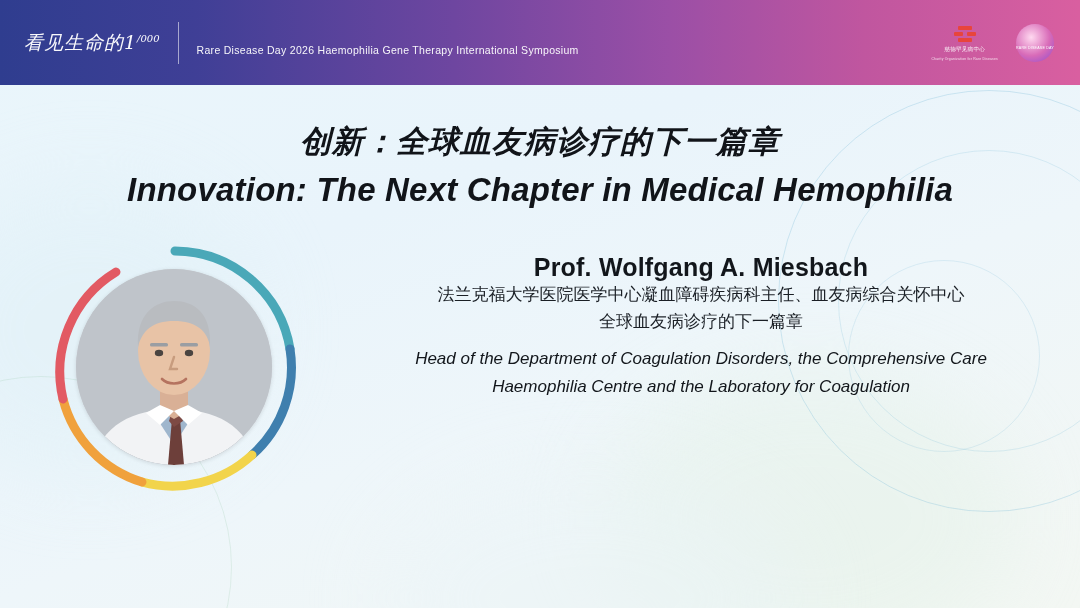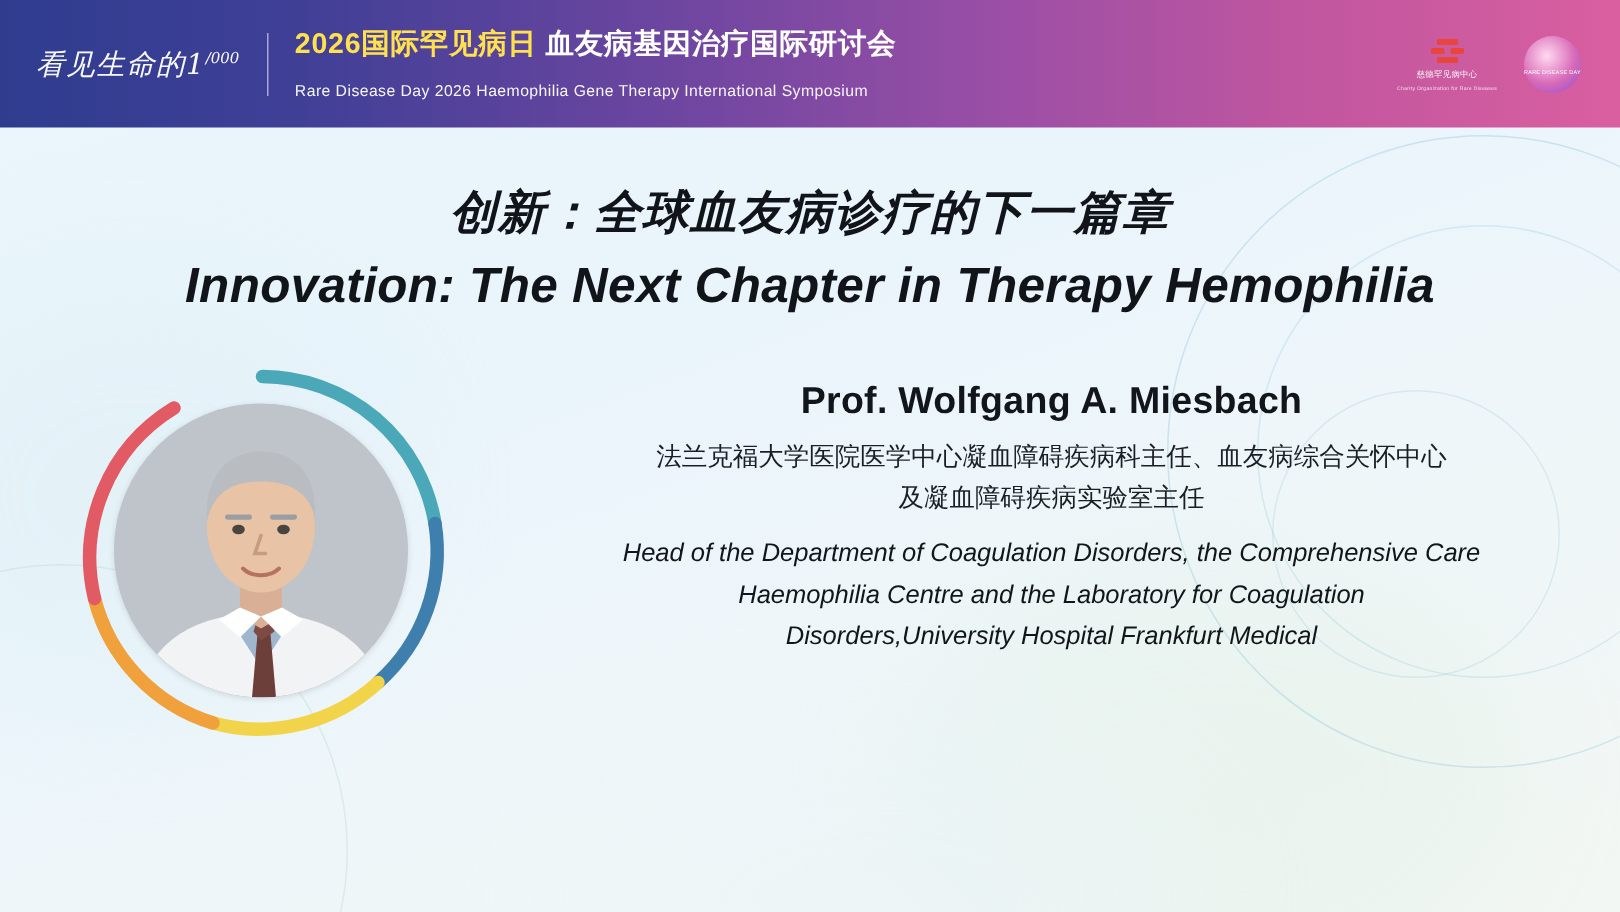--- a/index.html
+++ b/index.html
@@ -199,21 +199,21 @@
   }
   .speaker-name {
     font-size: 25px;
     font-weight: bold;
     color: #12161b;
     letter-spacing: .2px;
   }
   .speaker-title-cn {
     font-size: 17px;
     color: #1a1f25;
-    margin-top: 10px;
+    margin-top: 0;
     line-height: 1.55;
   }
   .speaker-title-en {
     font-size: 17px;
     color: #12161b;
     margin-top: 10px;
     line-height: 1.62;
     font-style: italic;
   }
 </style>
@@ -236,23 +236,20 @@
 
     <div class="header-logo">
       <span class="brush-logo">
         <span>看见生命的1</span><span class="brush-sup">/000</span>
       </span>
     </div>
 
     <div class="divider-v"></div>
 
     <div class="header-titles">
-      <div class="header-title-cn">
-        <span class="accent">2026国际罕见病日</span><span> 血友病基因治疗国际研讨会</span>
-      </div>
       <div class="header-title-en">Rare Disease Day 2026 Haemophilia Gene Therapy International Symposium</div>
     </div>
 
     <div class="header-right">
       <div class="hr-logo">
         <svg class="hr-mark" viewBox="0 0 26 18">
           <rect x="6" y="1" width="14" height="4" rx="1" fill="#e8453c"></rect>
           <rect x="2" y="7" width="9" height="4" rx="1" fill="#e8453c"></rect>
           <rect x="15" y="7" width="9" height="4" rx="1" fill="#e8453c"></rect>
           <rect x="6" y="13" width="14" height="4" rx="1" fill="#e8453c"></rect>
@@ -262,21 +259,21 @@
       </div>
 
       <div class="badge-circle">
         <div class="bc-text">RARE DISEASE DAY</div>
       </div>
     </div>
   </div>
 
   <div class="title-block">
     <div class="title-cn">创新：全球血友病诊疗的下一篇章</div>
-    <div class="title-en">Innovation: The Next Chapter in Therapy Hemophilia</div>
+    <div class="title-en">Innovation: The Next Chapter in Medical Hemophilia</div>
   </div>
 
   <div class="speaker-area">
 
     <div class="portrait-wrap">
       <svg class="portrait-ring" viewBox="0 0 258 258">
         <g fill="none" stroke-width="9" stroke-linecap="round">
           <path d="M129 12 A117 117 0 0 1 244 110" stroke="#4aa8b8"></path>
           <path d="M244 110 A117 117 0 0 1 206 216" stroke="#3f7fae"></path>
           <path d="M206 216 A117 117 0 0 1 96 243" stroke="#f2d44b"></path>
@@ -322,24 +319,23 @@
             <path d="M112 136 L126 144 L112 156 L98 142 Z" fill="#ffffff"></path>
           </g>
         </svg>
       </div>
     </div>
 
     <div class="speaker-text">
       <div class="speaker-name">Prof. Wolfgang A. Miesbach</div>
       <div class="speaker-title-cn">
         <div>法兰克福大学医院医学中心凝血障碍疾病科主任、血友病综合关怀中心</div>
-        <div>及凝血障碍疾病实验室主任</div>
+        <div>全球血友病诊疗的下一篇章</div>
       </div>
       <div class="speaker-title-en">
         <div>Head of the Department of Coagulation Disorders, the Comprehensive Care</div>
         <div>Haemophilia Centre and the Laboratory for Coagulation</div>
-        <div>Disorders,University Hospital Frankfurt Medical</div>
       </div>
     </div>
 
   </div>
 
 </div>
 
 </body></html>

